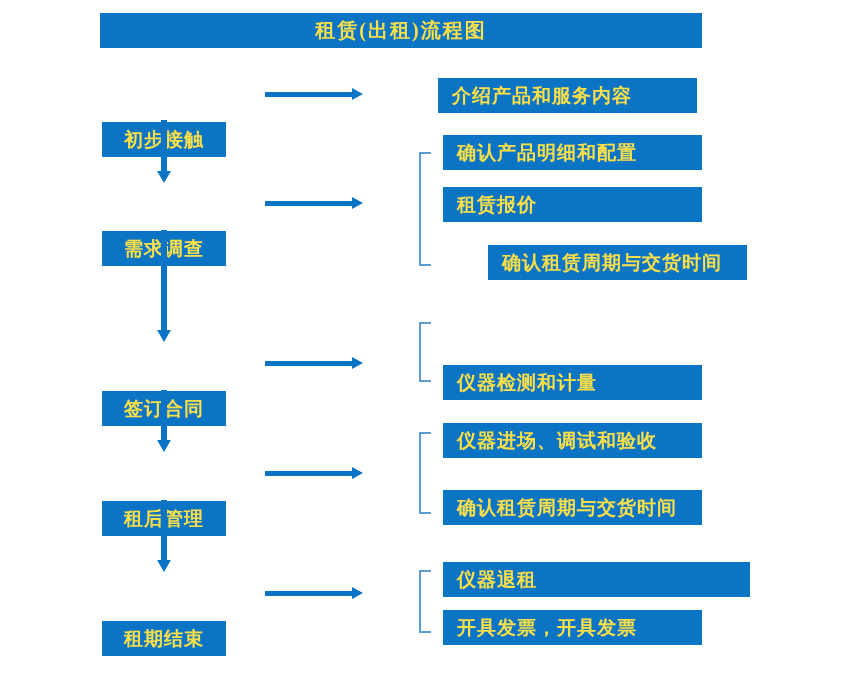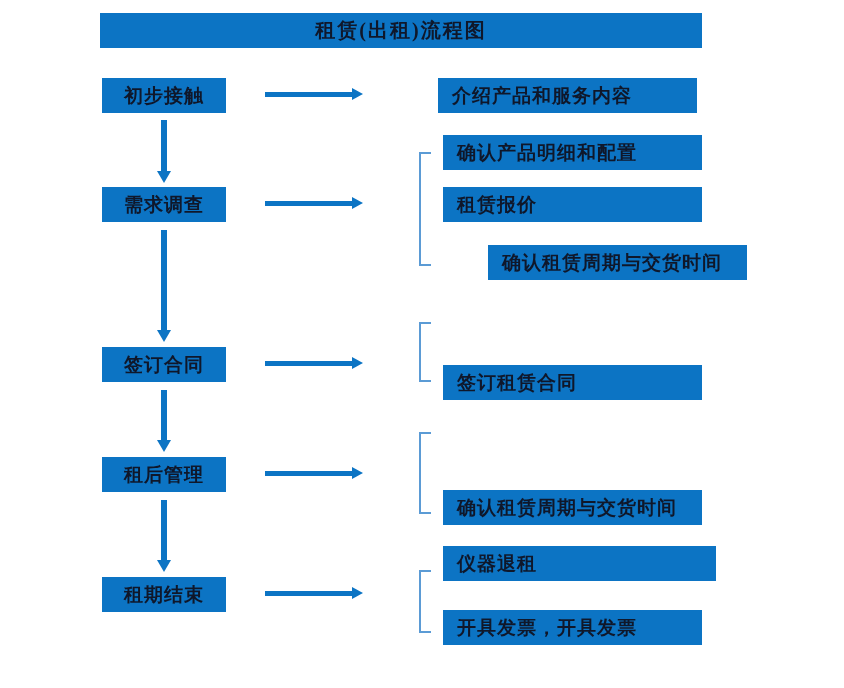--- a/index.html
+++ b/index.html
@@ -11,36 +11,37 @@
     position: relative;
     width: 844px;
     height: 688px;
     background: #ffffff;
     overflow: hidden;
     font-family: "Liberation Serif", "DejaVu Serif", serif;
   }
   .box {
     position: absolute;
     background: #0c74c4;
-    color: #0f172a;
+    color: #fde047;
     font-weight: bold;
     display: flex;
     align-items: center;
     box-sizing: border-box;
     letter-spacing: 1px;
     white-space: nowrap;
   }
   .title-bar {
     justify-content: center;
     font-size: 20px;
     letter-spacing: 2px;
   }
   .stage-box {
     justify-content: center;
     font-size: 19px;
+    margin-top: 44px;
   }
   .detail-box {
     justify-content: flex-start;
     padding-left: 14px;
     font-size: 19px;
   }
   
   .h-arrow {
     position: absolute;
     height: 18px;
@@ -163,22 +164,23 @@
 
   <div class="box detail-box" style="left:438px; top:78px; width:259px; height:35px;">介绍产品和服务内容</div>
 
   <div class="box detail-box" style="left:443px; top:135px; width:259px; height:35px;">确认产品明细和配置</div>
 
   <div class="box detail-box" style="left:443px; top:187px; width:259px; height:35px;">租赁报价</div>
 
   <div class="box detail-box" style="left:443px; top:245px; width:259px; height:35px;margin-left:45px;">确认租赁周期与交货时间</div>
 
 
-  <div class="box detail-box" style="left:443px; top:365px; width:259px; height:35px;">签订租赁合同</div>
+  <div class="box detail-box" style="left:443px; top:365px; width:259px; height:35px;">仪器检测和计量</div>
 
+  <div class="box detail-box" style="left:443px; top:423px; width:259px; height:35px;">仪器进场、调试和验收</div>
 
   <div class="box detail-box" style="left:443px; top:490px; width:259px; height:35px;">确认租赁周期与交货时间</div>
 
-  <div class="box detail-box" style="left:443px; top:546px; width:273px; height:35px;">仪器退租</div>
+  <div class="box detail-box" style="left:443px; top:562px; width:307px; height:35px;">仪器退租</div>
 
   <div class="box detail-box" style="left:443px; top:610px; width:259px; height:35px;">开具发票，开具发票</div>
 
 </div>
 
 </body></html>

